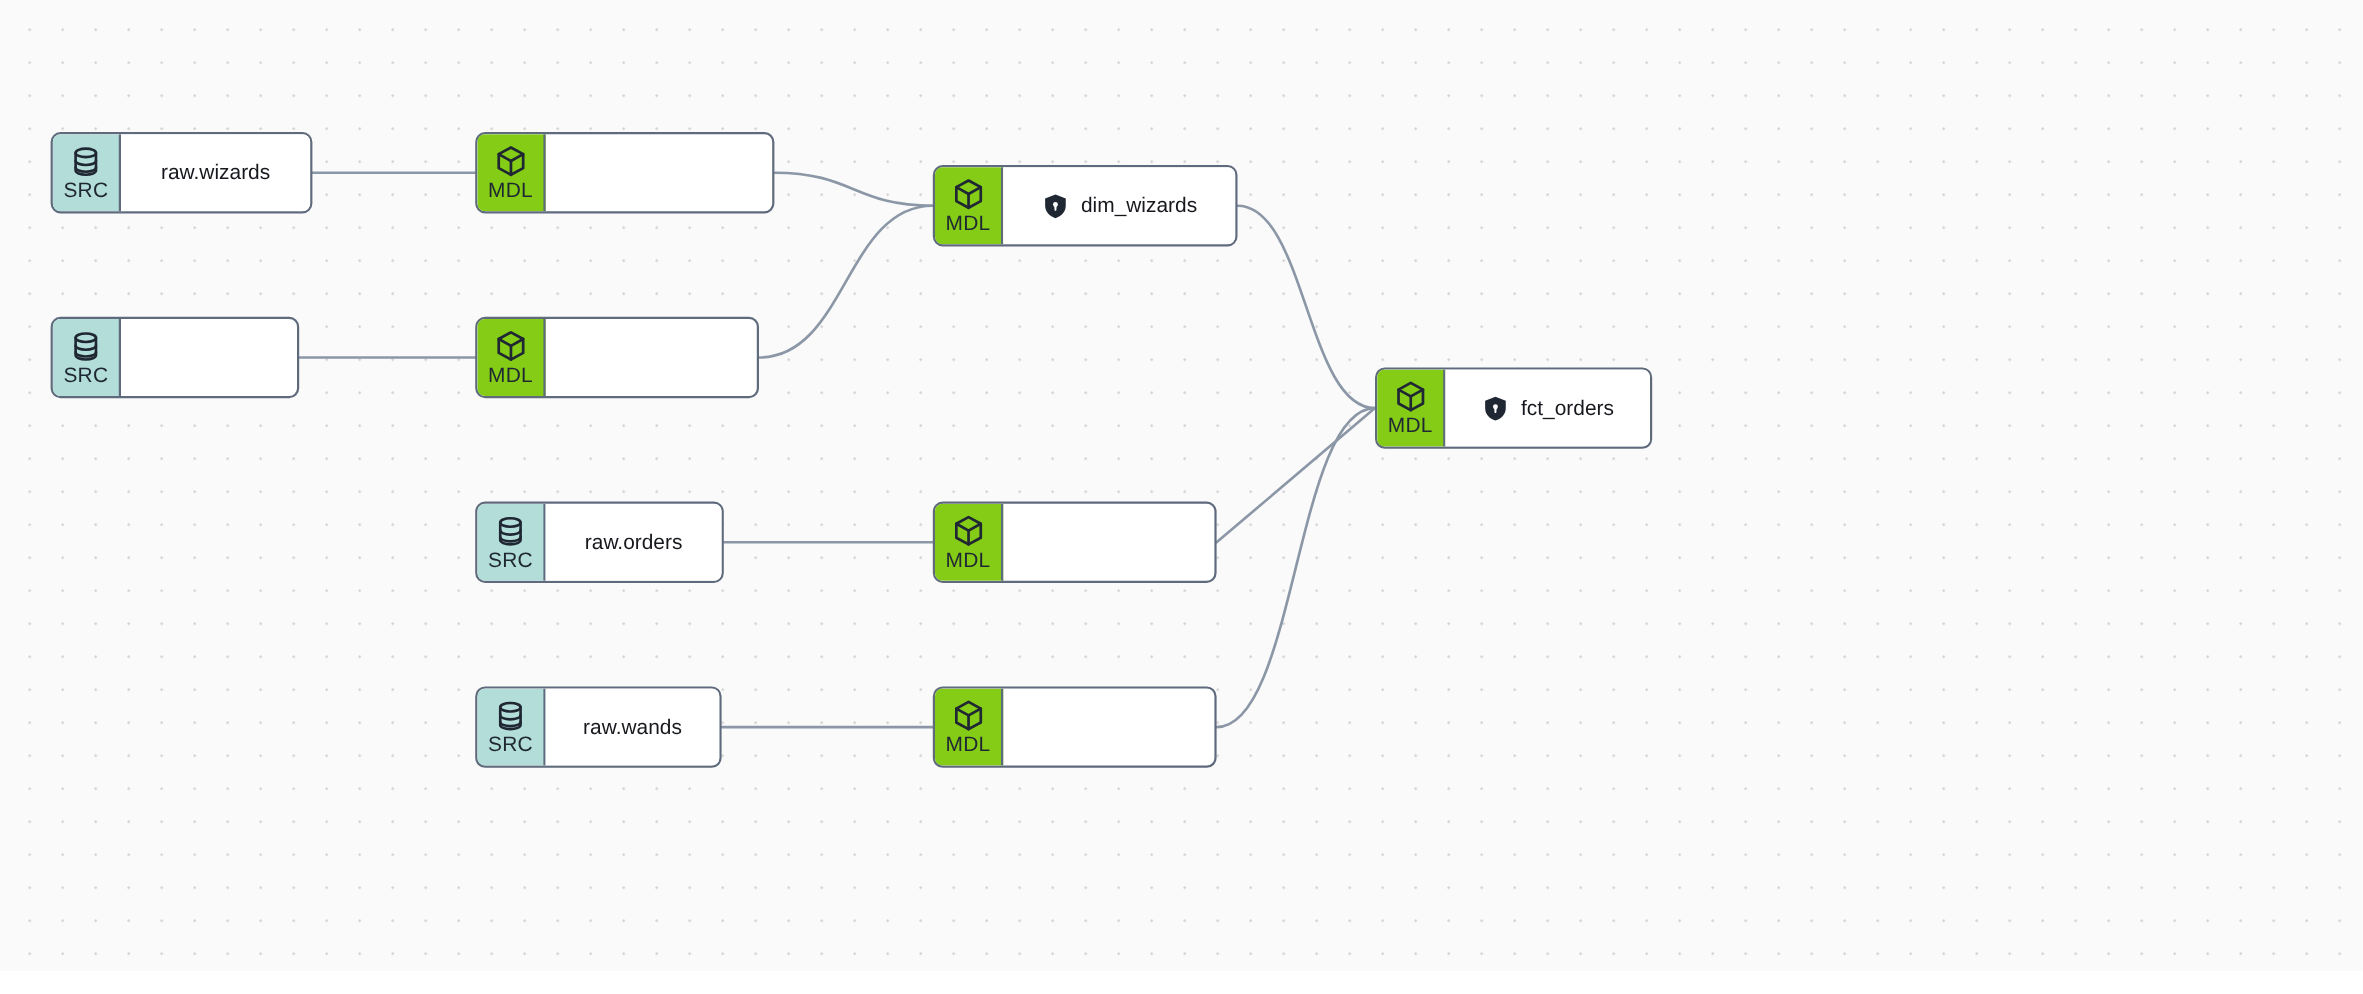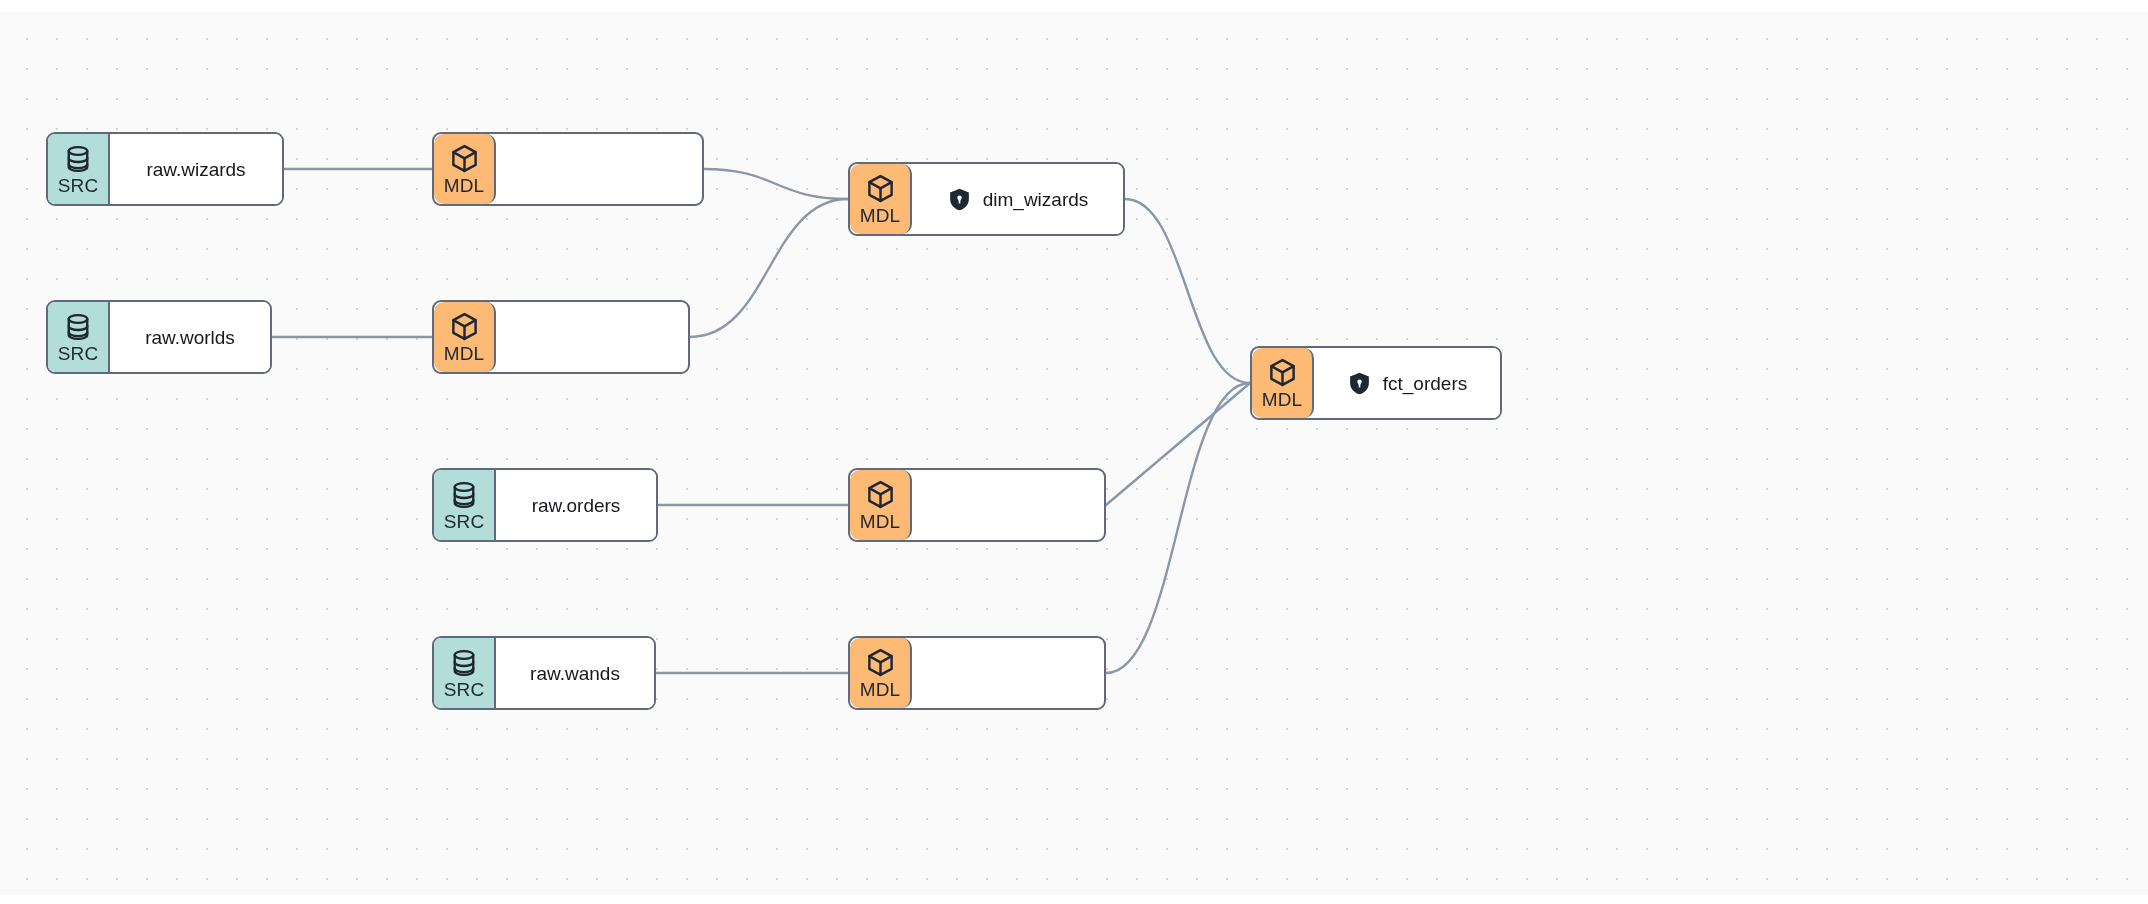--- a/index.html
+++ b/index.html
@@ -10,21 +10,20 @@
   #canvas {
     position: relative;
     width: 2148px;
     height: 883px;
     background-color: #fafafa;
     background-image: radial-gradient(circle, #d4d4d4 1.2px, transparent 1.3px);
     background-size: 30px 30px;
     background-position: 12px 12px;
     overflow: hidden;
     font-family: "Liberation Sans", sans-serif;
-    margin-top: 12px;
   }
   #edge-layer {
     position: absolute;
     left: 0;
     top: 0;
     width: 2148px;
     height: 904px;
     pointer-events: none;
   }
   .node {
@@ -42,21 +41,21 @@
     flex: 0 0 62px;
     display: flex;
     flex-direction: column;
     align-items: center;
     justify-content: center;
     border-right: 2.2px solid #5f6b7c;
     box-sizing: border-box;
     gap: 1px;
   }
   .badge-src { background: #b3ddd8; }
-  .badge-mdl { background: #fdba74; border-radius: 10px; }
+  .badge-mdl { background: #84cc16; }
   .badge-icon {
     display: block;
     line-height: 0;
     margin-bottom: 1px;
   }
   .badge-text {
     font-size: 19px;
     color: #1f2733;
     letter-spacing: 0.2px;
     line-height: 1;
@@ -120,23 +119,20 @@
       <div class="node" style="left: 46px; top: 288px; width: 226px; height: 74px;">
         <div class="node-badge badge-src">
           <span class="badge-icon"><svg width="30" height="30" viewBox="0 0 24 24" fill="none" stroke="#1f2733" stroke-width="1.9" stroke-linecap="round" stroke-linejoin="round">
               <ellipse cx="12" cy="5.6" rx="7.4" ry="3.1"></ellipse>
               <path d="M4.6 5.6 v12.8 c0 1.71 3.31 3.1 7.4 3.1 s7.4-1.39 7.4-3.1 V5.6"></path>
               <path d="M4.6 11.3 c0 1.71 3.31 3.1 7.4 3.1 s7.4-1.39 7.4-3.1"></path>
               <path d="M4.6 16.2 c0 1.71 3.31 3.1 7.4 3.1 s7.4-1.39 7.4-3.1"></path>
             </svg></span>
           <span class="badge-text">SRC</span>
         </div>
-        <div class="node-body">
-          <span class="node-label">raw.worlds</span>
-        </div>
       </div>
       <div class="node" style="left: 432px; top: 456px; width: 226px; height: 74px;">
         <div class="node-badge badge-src">
           <span class="badge-icon"><svg width="30" height="30" viewBox="0 0 24 24" fill="none" stroke="#1f2733" stroke-width="1.9" stroke-linecap="round" stroke-linejoin="round">
               <ellipse cx="12" cy="5.6" rx="7.4" ry="3.1"></ellipse>
               <path d="M4.6 5.6 v12.8 c0 1.71 3.31 3.1 7.4 3.1 s7.4-1.39 7.4-3.1 V5.6"></path>
               <path d="M4.6 11.3 c0 1.71 3.31 3.1 7.4 3.1 s7.4-1.39 7.4-3.1"></path>
               <path d="M4.6 16.2 c0 1.71 3.31 3.1 7.4 3.1 s7.4-1.39 7.4-3.1"></path>
             </svg></span>
           <span class="badge-text">SRC</span>

